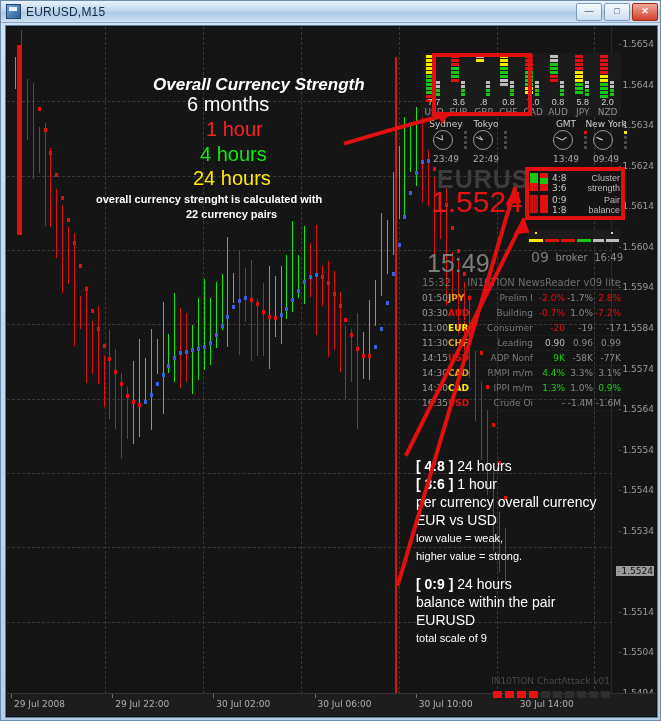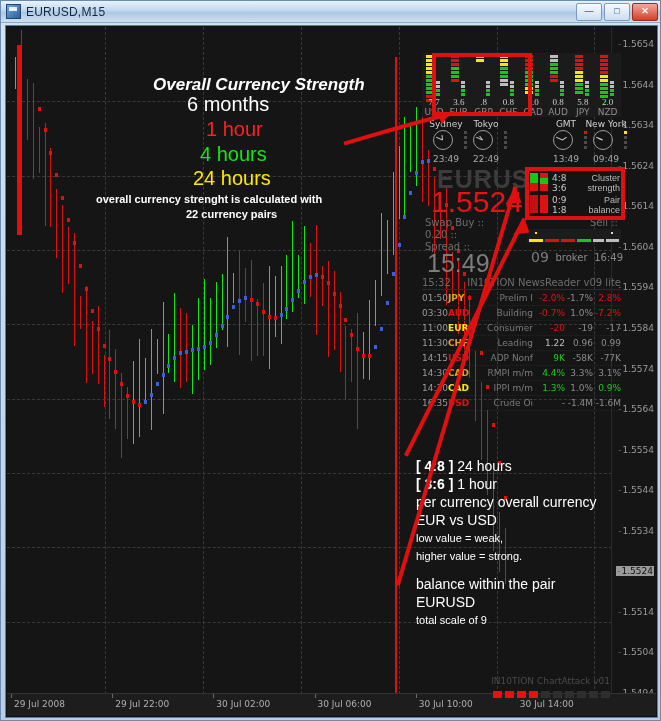--- a/index.html
+++ b/index.html
@@ -88,21 +88,21 @@
   .legend-blk .tiny{font-size:11px;}
   .meterbox{
     position:absolute;left:415px;top:26px;width:199px;height:64px;
     background:#1b1b1b;
   }
   .mcol{position:absolute;bottom:0;width:24px;height:64px;}
   .mbars{position:absolute;left:2px;bottom:20px;width:20px;height:42px;}
   .mseg{position:absolute;width:8px;height:3px;}
   .mval{
     position:absolute;bottom:10px;left:0;width:24px;text-align:center;
-    font-size:9px;color:#cfcfcf;font-family:Liberation Serif, serif;
+    font-size:9px;color:#cfcfcf;font-family:Liberation Sans, sans-serif;
   }
   .mcur{
     position:absolute;bottom:0;left:0;width:24px;text-align:center;
     font-size:9px;color:#8e8e8e;font-family:"DejaVu Sans",sans-serif;
   }
   .clockrow{position:absolute;left:415px;top:92px;width:199px;height:45px;}
   .cbox{position:absolute;top:0;width:48px;height:45px;}
   .cname{
     position:absolute;top:0;left:0;width:48px;text-align:center;font-size:9px;
     color:#cfcfcf;font-family:"DejaVu Sans",sans-serif;
@@ -424,20 +424,22 @@
              <span>24 hours</span></div>
         <div><b>[ 3:6 ]</b>
              <span>1 hour</span></div>
         <div>per currency overall currency</div>
         <div>EUR  vs  USD</div>
         <div class="tiny">low value = weak,</div>
         <div class="tiny">higher value = strong.</div>
       </div>
 
       <div class="legend-blk" style="left:409px;top:548px;">
+        <div><b>[ 0:9 ]</b>
+             <span>24 hours</span></div>
         <div>balance within the pair</div>
         <div>EURUSD</div>
         <div class="tiny">total scale of 9</div>
       </div>
 
       <div class="meterbox" id="meterbox">
           <div class="mcol" style="left: 0px;">
             <div class="mbars">
               <div class="mseg" style="left: 2px; top: 0px; background: rgb(255, 232, 0);"></div>
               <div class="mseg" style="left: 2px; top: 4px; background: rgb(255, 232, 0);"></div>
@@ -665,34 +667,20 @@
           <div style="position:absolute;left:10px;top:0;width:8px;height:18px;background:#e01010;"></div>
         </div>
         <div class="cl-row" style="left:24px;top:25px;">0:9</div>
         <div class="cl-row" style="left:24px;top:35px;">1:8</div>
         <div class="cl-lbl" style="top:25px;width:46px;right:2px;">
           <div>Pair</div>
           <div>balance</div>
         </div>
       </div>
 
-      <div class="swap">
-        <div>
-          <span>Swap Buy ::</span>
-          <span>Sell ::</span>
-        </div>
-        <div>
-          <span>0.20 ::</span>
-          <span>-0.4</span>
-        </div>
-        <div>
-          <span>Spread ::</span>
-          <span></span>
-        </div>
-      </div>
 
       <div class="trendstrip">
         <div class="tseg" style="left:2px;width:14px;background:#ffe800;"></div>
         <div class="tdot" style="left:8px;top:3px;background:#ffe800;"></div>
         <div class="tseg" style="left:18px;width:14px;background:#e01010;"></div>
         <div class="tseg" style="left:34px;width:14px;background:#e01010;"></div>
         <div class="tseg" style="left:50px;width:14px;background:#14c814;"></div>
         <div class="tseg" style="left:66px;width:11px;background:#bdbdbd;"></div>
         <div class="tseg" style="left:79px;width:13px;background:#bdbdbd;"></div>
         <div class="tdot" style="left:84px;top:3px;background:#d8d8d8;"></div>
@@ -734,21 +722,21 @@
             <div class="n-cur" style="color: rgb(255, 232, 0);">EUR</div>
             <div class="n-evt">Consumer</div>
             <div class="n-a" style="color: rgb(232, 16, 16);">-20</div>
             <div class="n-b">-19</div>
             <div class="n-c" style="color: rgb(138, 138, 138);">-17</div>
           </div>
           <div class="nrow">
             <div class="n-time">11:30</div>
             <div class="n-cur" style="color: rgb(232, 160, 32);">CHF</div>
             <div class="n-evt">Leading</div>
-            <div class="n-a" style="color: rgb(189, 189, 189);">1.22</div>
+            <div class="n-a" style="color: rgb(189, 189, 189);">0.90</div>
             <div class="n-b">0.96</div>
             <div class="n-c" style="color: rgb(138, 138, 138);">0.99</div>
           </div>
           <div class="nrow">
             <div class="n-time">14:15</div>
             <div class="n-cur" style="color: rgb(224, 16, 16);">USD</div>
             <div class="n-evt">ADP Nonf</div>
             <div class="n-a" style="color: rgb(22, 208, 22);">9K</div>
             <div class="n-b">-58K</div>
             <div class="n-c" style="color: rgb(138, 138, 138);">-77K</div>

